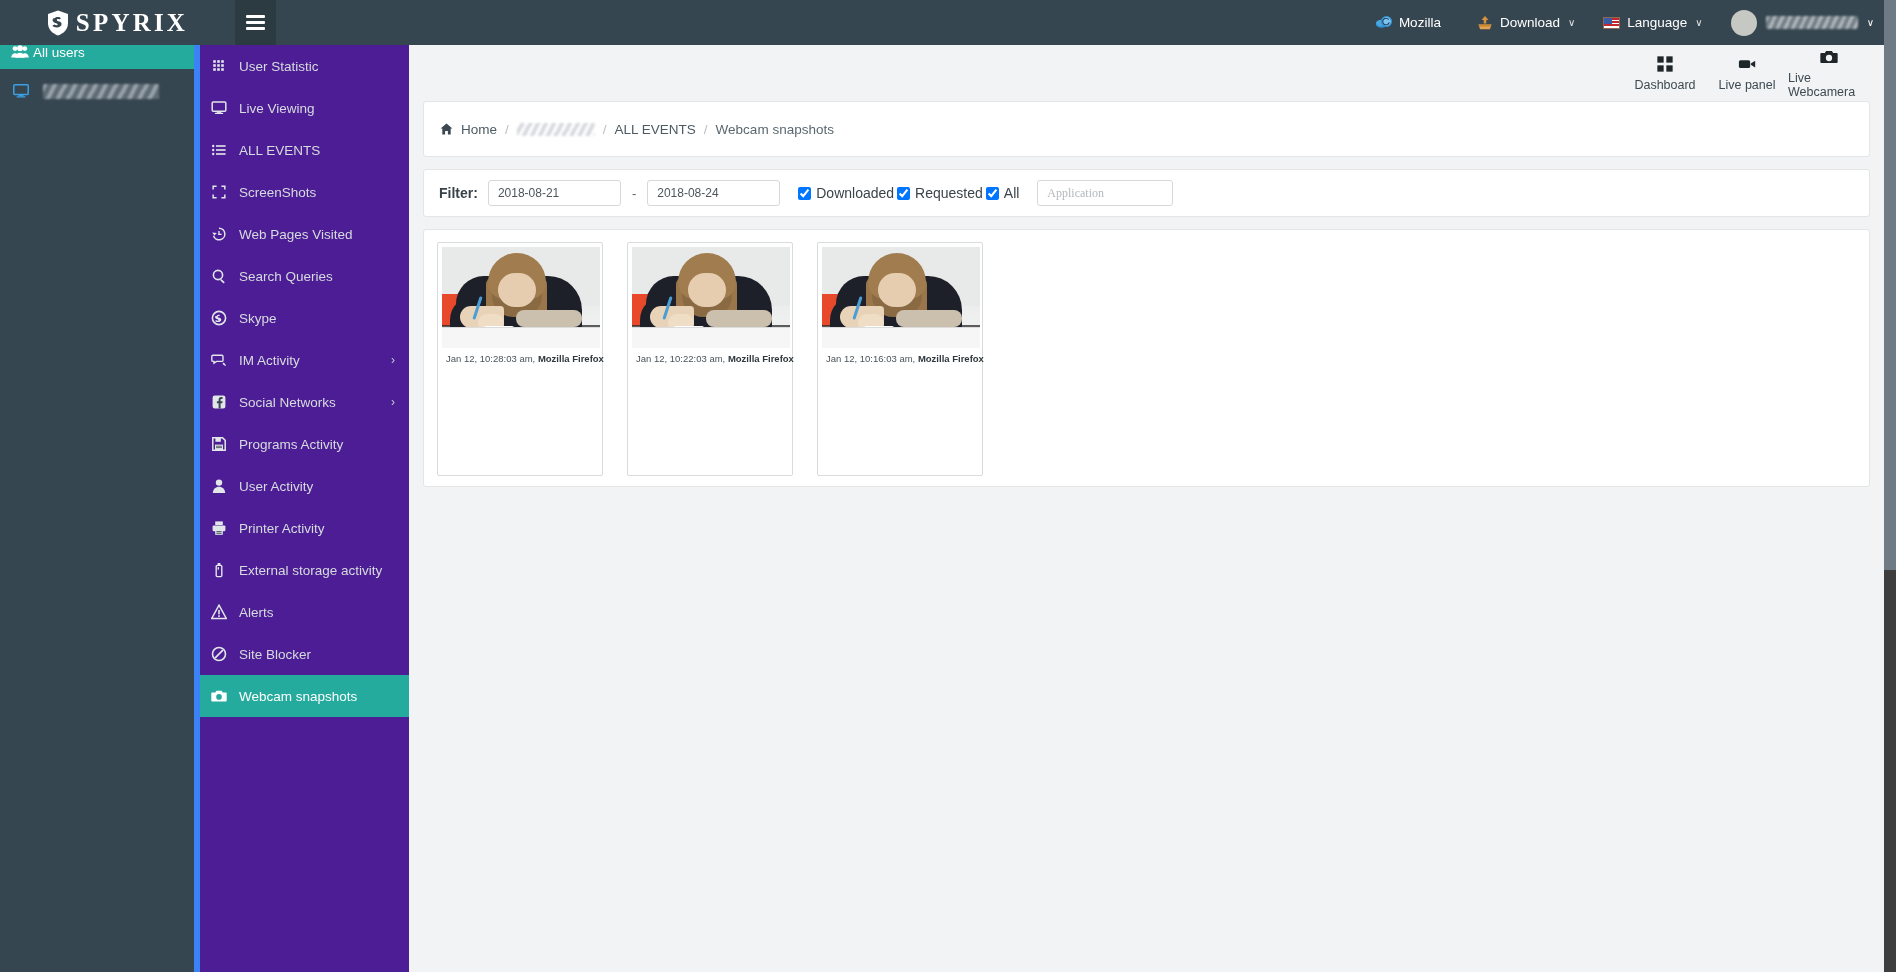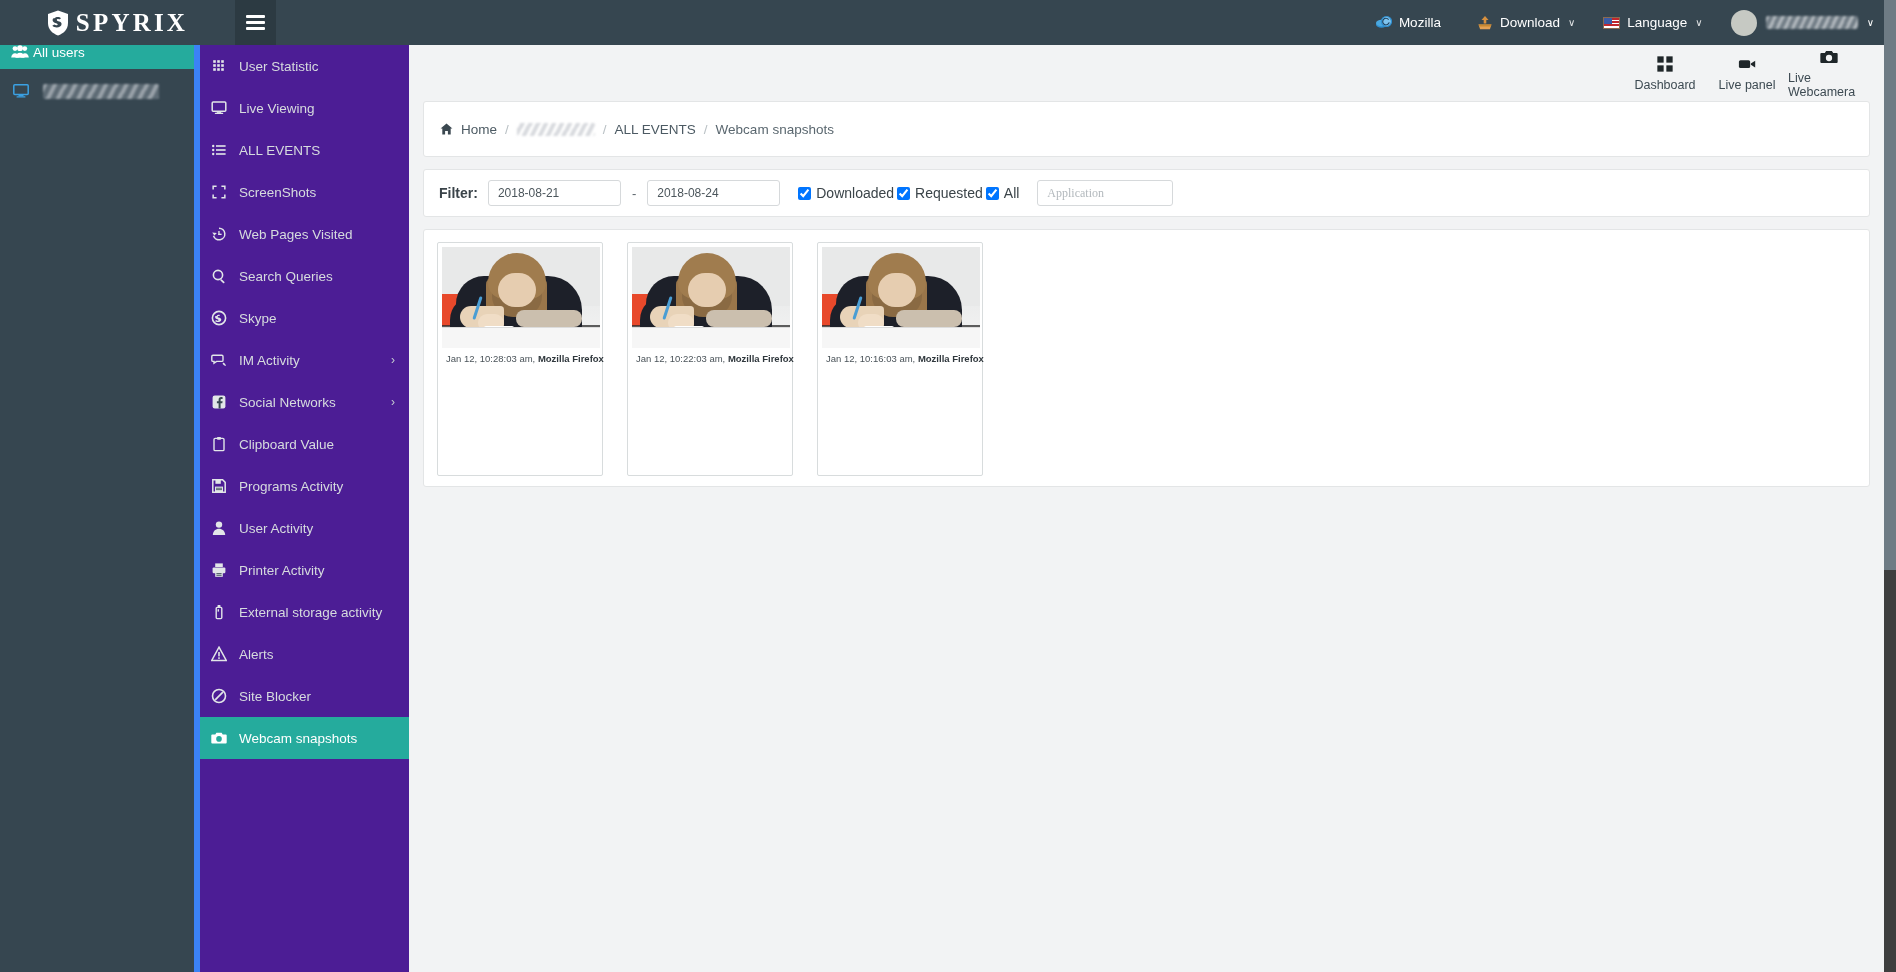--- a/index.html
+++ b/index.html
@@ -417,29 +417,20 @@
     </div>
     <div class="menu-item">
       <span class="menu-ico">
         <svg width="16" height="16" viewBox="0 0 16 16" fill="currentColor">
           <rect x="1.6" y="1.6" width="12.8" height="12.8" rx="2.2"></rect>
           <path d="M9.6 14.4 V9.2 h1.7 l0.3-2 H9.6 V6 c0-0.6 0.2-1 1-1 h1 V3.2 c-0.2 0-0.8-0.1-1.5-0.1 c-1.5 0-2.5 0.9-2.5 2.6 V7.2 H5.9 v2 h1.7 v5.2 z" fill="#364650"></path>
         </svg>
       </span>
       <span class="menu-label">Social Networks</span>
       <span class="menu-chev">›</span>
-    </div>
-    <div class="menu-item">
-      <span class="menu-ico">
-        <svg width="16" height="16" viewBox="0 0 16 16" fill="currentColor">
-          <rect x="3" y="2.4" width="10" height="12.2" rx="1.2" fill="none" stroke="currentColor" stroke-width="1.4"></rect>
-          <rect x="6" y="0.9" width="4" height="2.8" rx=".8"></rect>
-        </svg>
-      </span>
-      <span class="menu-label">Clipboard Value</span>
     </div>
     <div class="menu-item">
       <span class="menu-ico">
         <svg width="16" height="16" viewBox="0 0 16 16" fill="currentColor">
           <path d="M1.8 1.8 h9.8 l2.6 2.6 V14.2 H1.8 Z" fill="none" stroke="currentColor" stroke-width="1.5"></path>
           <rect x="4.4" y="1.8" width="5.4" height="4" fill="currentColor"></rect>
           <rect x="4" y="8.6" width="8" height="5.6" fill="currentColor"></rect>
           <rect x="5" y="9.8" width="6" height=".8" fill="#364650"></rect>
           <rect x="5" y="11.3" width="6" height=".8" fill="#364650"></rect>
         </svg>

